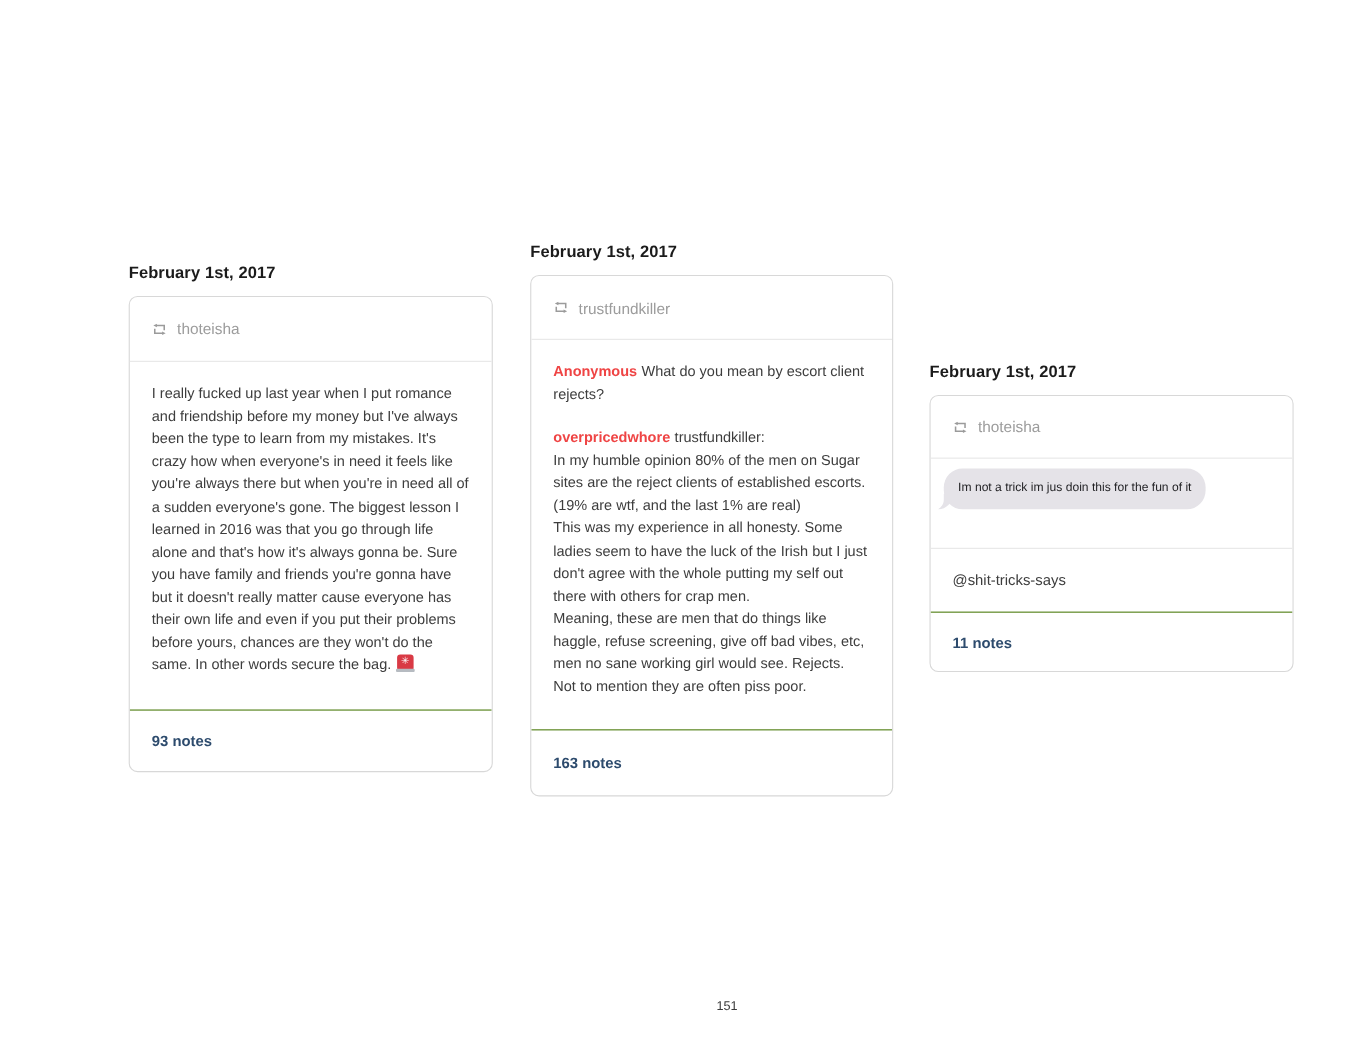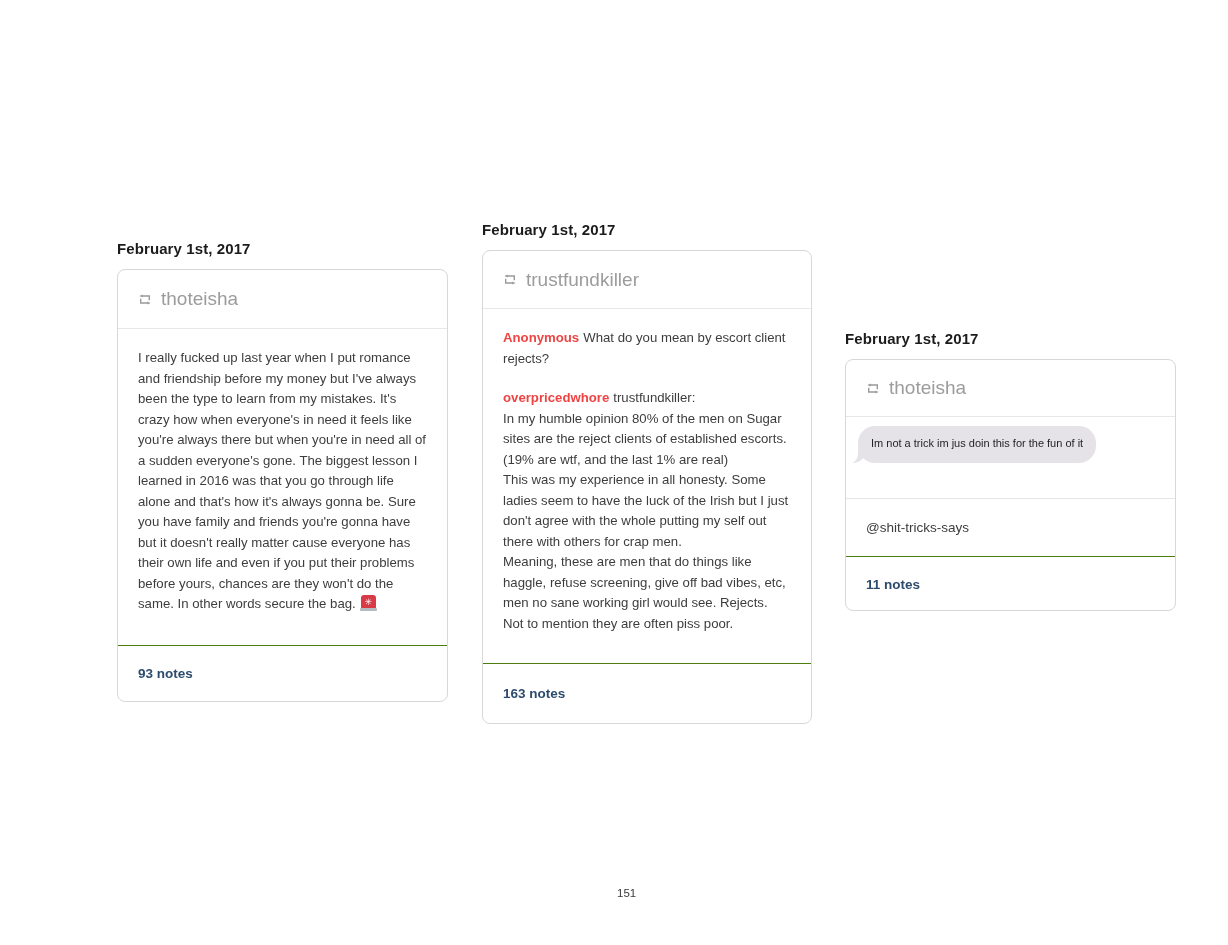--- a/index.html
+++ b/index.html
@@ -32,21 +32,21 @@
   .post-3 .card { height: 252px; }
 
   .card-header {
     flex: none; height: 58px;
     display: flex; align-items: center;
     padding: 0 20px; gap: 9px;
   }
   .post-2 .card-header { height: 57px; }
   .post-3 .card-header { height: 56px; }
   .reblog-icon { display: inline-flex; align-items: center; }
-  .username { color: #9c9c9c; font-size: 19px; }
+  .username { color: #9c9c9c; font-size: 14px; }
 
   .card-body {
     flex: 1 1 auto; overflow: hidden;
     border-top: 1px solid #e7e7e7;
     padding: 19px 20px;
     color: #3d3d3d; font-size: 13.2px; line-height: 20.5px;
   }
   .card-body b { color: #ef4444; font-weight: 700; }
   .q-para { margin-bottom: 19px; }
   .q-text, .a-handle { margin-left: 4px; }
@@ -107,21 +107,22 @@
   }
   .mention-section {
     flex: none; height: 58px;
     border-top: 1px solid #e7e7e7;
     display: flex; align-items: center;
     padding: 0 20px;
     color: #3d3d3d; font-size: 13.5px;
   }
 
   .page-number {
-    position: absolute; left: 617px; top: 887px; width: 88px;
+    position: absolute; left: 617px; top: 909px; width: 88px;
+    text-align: center;
     font-size: 11.5px; color: #3a3a3a;
   }
 </style>
 </head>
 <body>
 
 <section class="post post-1">
   <h2 class="date">February 1st, 2017</h2>
   <div class="card">
     <div class="card-header">

